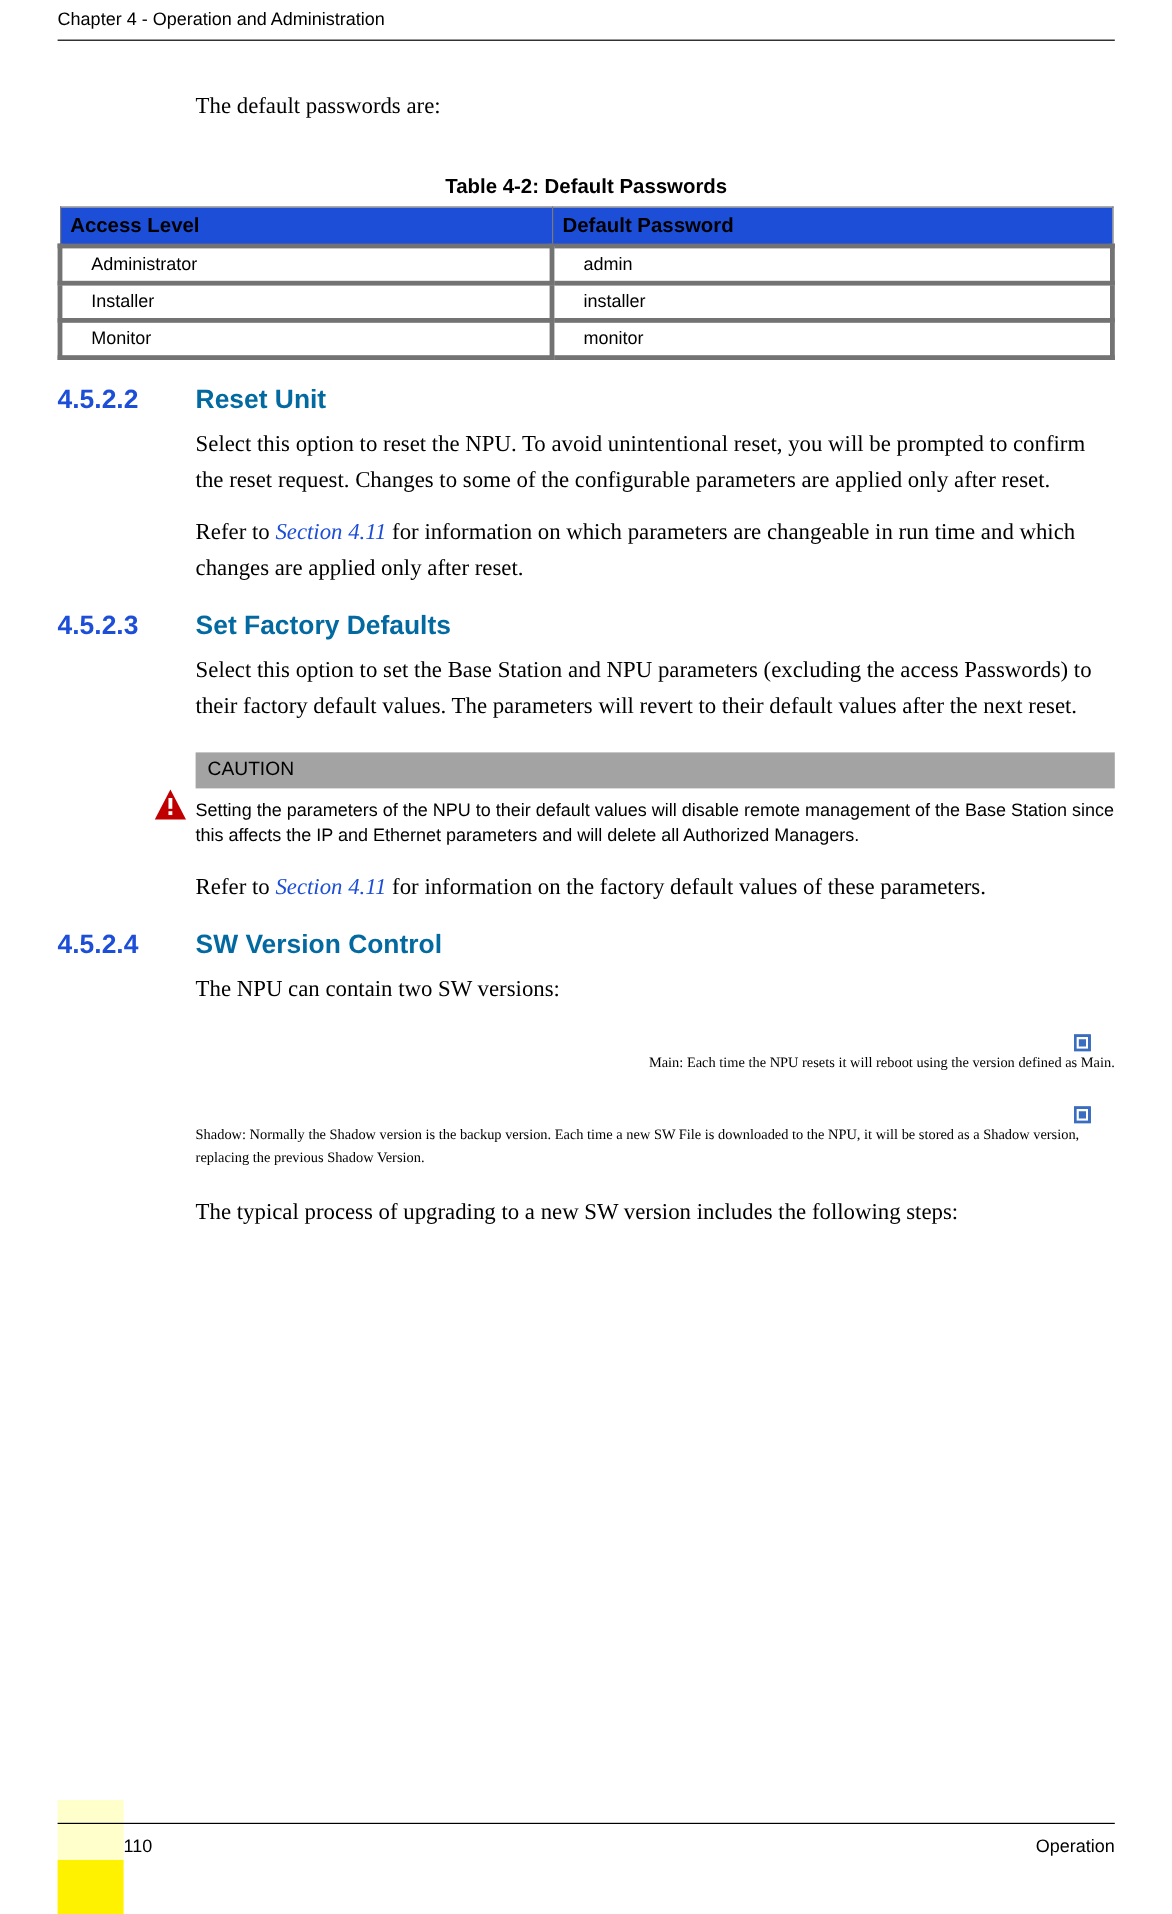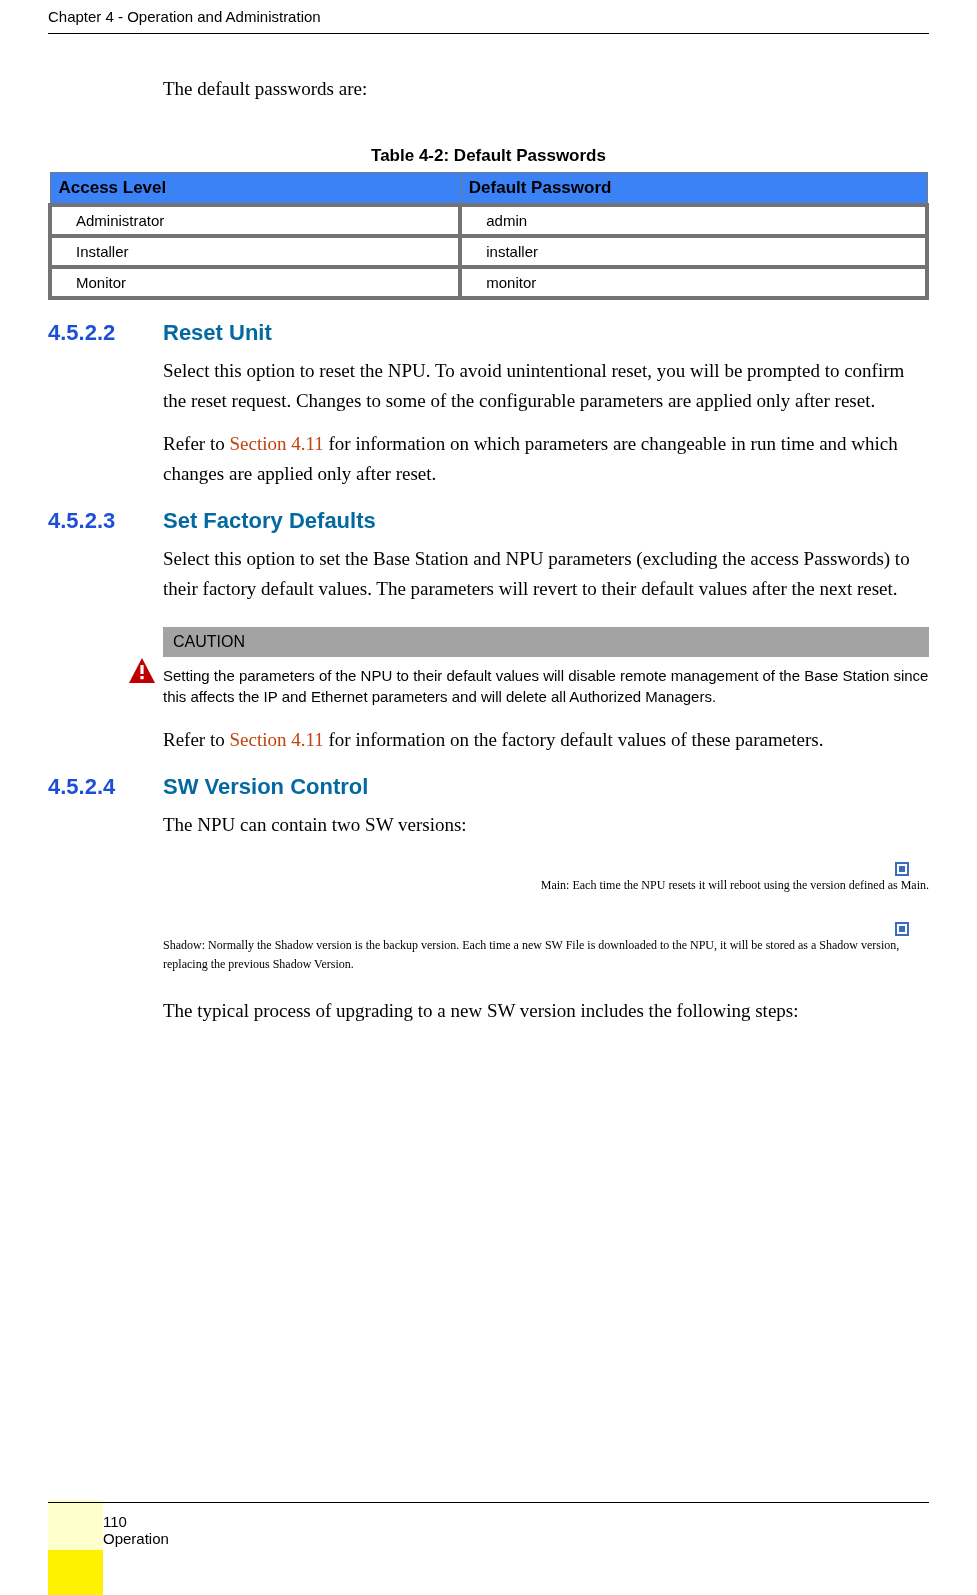--- a/index.html
+++ b/index.html
@@ -50,21 +50,21 @@
       font-size: 17px;
       margin-top: 42px;
       margin-bottom: 6px;
     }
     table.pwtable {
       width: 100%;
       border-collapse: collapse;
       font-family: Arial, Helvetica, sans-serif;
     }
     table.pwtable th {
-      background: #3b82f6;
+      background: #1d4ed8;
       text-align: left;
       font-size: 17px;
       font-weight: bold;
       padding: 5px 8px;
       border: 1px solid #7a7a7a;
     }
     table.pwtable td {
       font-size: 15px;
       padding: 5px 24px;
       border: 4px solid #737373;
@@ -89,21 +89,21 @@
       font-size: 22px;
     }
     .body-text {
       margin-left: 115px;
       font-family: 'Palatino Linotype', Palatino, Georgia, serif;
       font-size: 19px;
       line-height: 1.55;
       margin-top: 10px;
     }
     .body-text p { margin: 0 0 14px 0; }
-    .link { color: #c2410c; }
+    .link { color: #1d4ed8; font-style: italic; }
     .caution-block {
       margin-left: 80px;
       margin-top: 24px;
       display: flex;
       align-items: flex-start;
     }
     .caution-icon {
       flex: 0 0 35px;
       margin-top: 30px;
       margin-right: 0;
@@ -158,21 +158,20 @@
       display: flex;
       justify-content: space-between;
       font-family: Arial, Helvetica, sans-serif;
       font-size: 15px;
     }
     .footer-inner {
       margin-left: 55px;
       display:flex;
       justify-content: space-between;
       width: calc(100% - 55px);
-      flex-direction: column;
     }
     .side-bar {
       position: absolute;
       left: 48px;
       bottom: 0;
       width: 55px;
       height: 95px;
     }
     .side-yellow {
       position:absolute;

